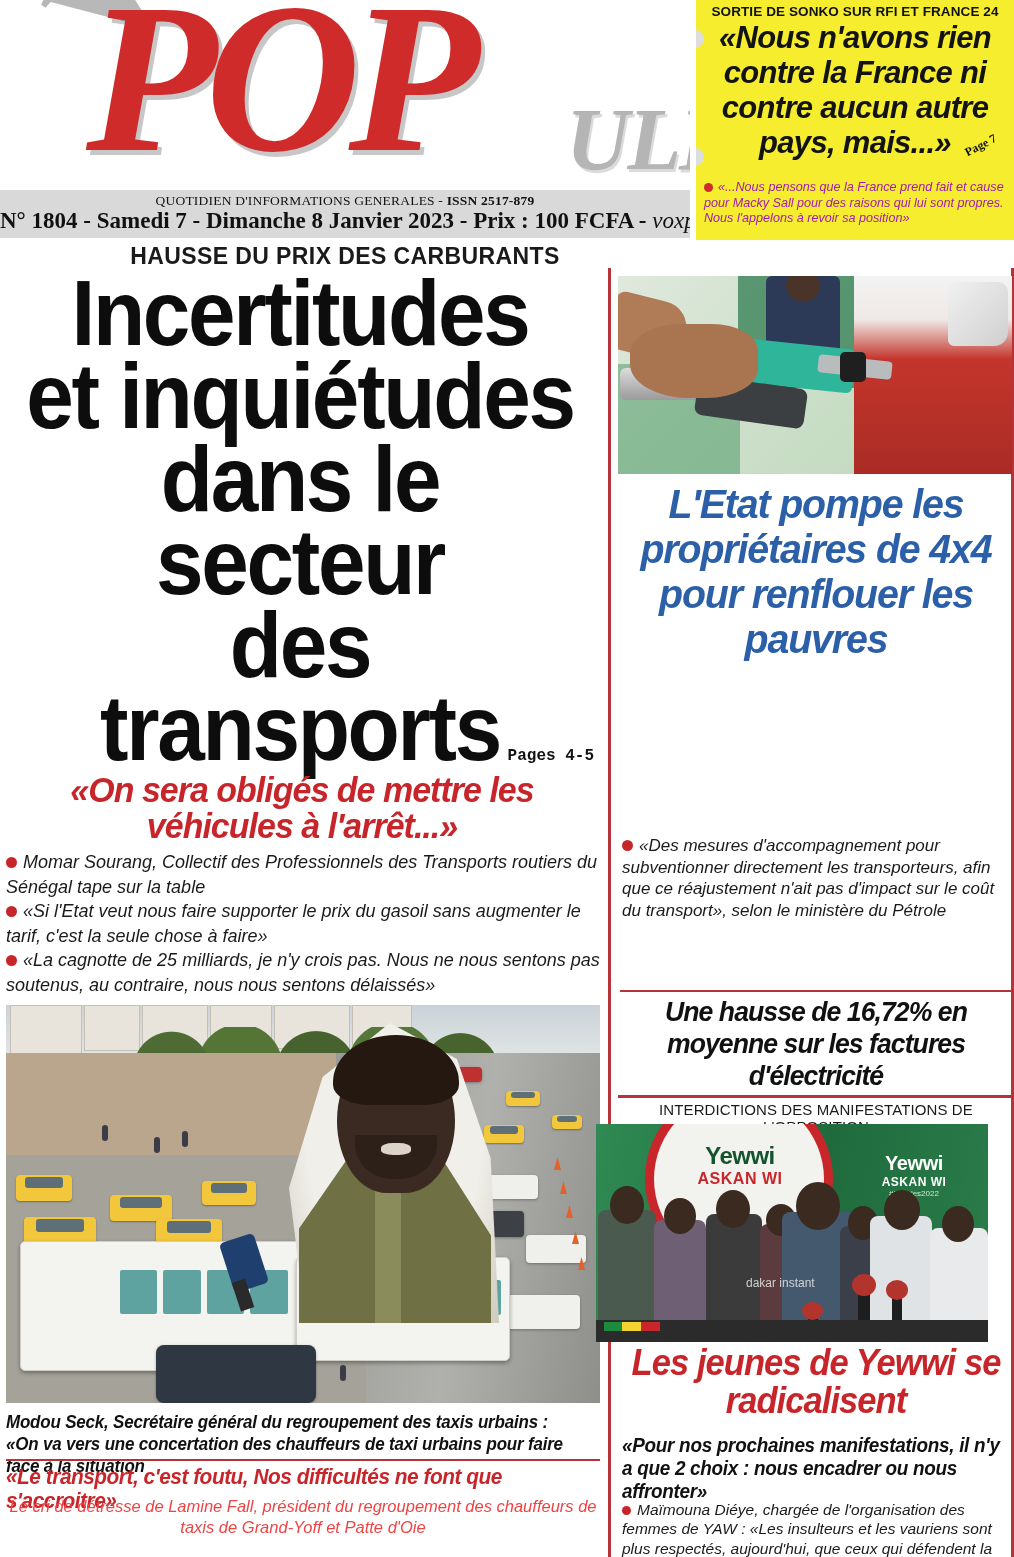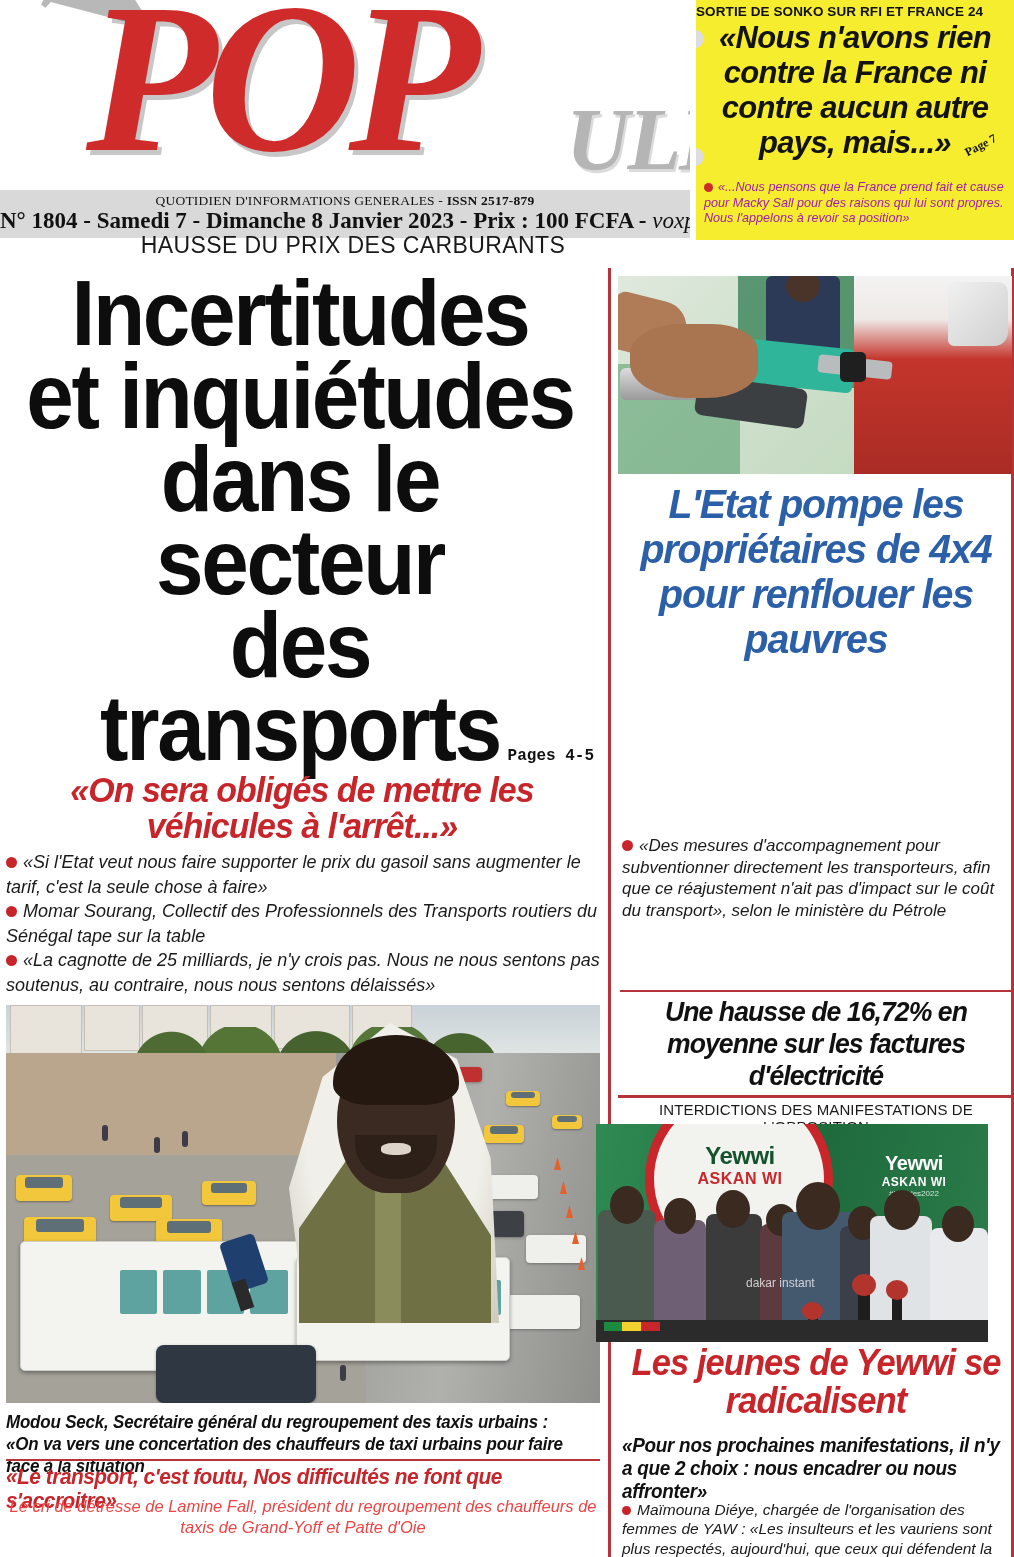--- a/index.html
+++ b/index.html
@@ -44,21 +44,21 @@
     white-space:nowrap;
   }
   .mh-line .web{font-style:italic;font-weight:400;}
 
   
   .yellowbox{
     position:absolute;left:696px;top:0;width:318px;height:240px;background:#f5ed2e;
     overflow:hidden;
   }
   .yb-kicker{
-    position:absolute;left:0;top:4px;width:318px;text-align:left;
+    position:absolute;left:0;top:4px;width:318px;text-align:center;
     font-size:13.5px;font-weight:600;color:#111;letter-spacing:.1px;
   }
   .yb-head{
     position:absolute;left:4px;top:20px;width:310px;text-align:center;
     font-weight:700;font-style:italic;font-size:31px;line-height:35px;color:#131313;
     letter-spacing:-0.7px;
   }
   .yb-page{
     position:absolute;left:268px;top:138px;font-size:12px;font-weight:700;color:#111;
     transform:rotate(-28deg);font-family:"Liberation Serif",serif;
@@ -75,22 +75,22 @@
     position:absolute;left:-10px;top:30px;width:18px;height:18px;border-radius:50%;
     background:#ddd;
   }
   .yb-left-notch2{
     position:absolute;left:-10px;top:148px;width:18px;height:18px;border-radius:50%;
     background:#ddd;
   }
 
   
   .main-kicker{
-    position:absolute;left:0;top:232px;width:690px;text-align:center;
-    font-size:23px;letter-spacing:.4px;color:#1a1a1a;font-weight:400;margin-left:8px;
+    position:absolute;left:0;top:243px;width:690px;text-align:center;
+    font-size:23px;letter-spacing:.4px;color:#1a1a1a;font-weight:700;
   }
 
   
   .leftcol{position:absolute;left:0;top:272px;width:600px;}
   .big-head{
     font-family:"Liberation Sans Narrow","Liberation Sans",sans-serif;
     font-weight:700;color:#0d0d0d;
     font-size:92px;line-height:83px;letter-spacing:-2.5px;
     text-align:center;
     transform:scaleX(0.93);transform-origin:center top;
@@ -315,22 +315,22 @@
     <div class="big-head">
       <span class="l1">Incertitudes</span>
       <span class="l1">et inquiétudes</span>
       <span class="l1">dans le secteur</span>
       <span class="l1">des transports</span>
     </div>
     <div class="pages45">Pages 4-5</div>
     <div class="red-sub">«On sera obligés de mettre les véhicules à l'arrêt...»</div>
 
     <div class="bullets">
+      <p><span class="bdot"></span><span>Momar Sourang, Collectif des Professionnels des Transports routiers du Sénégal tape sur la table</span></p>
       <p><span class="bdot"></span><span>«Si l'Etat veut nous faire supporter le prix du gasoil sans augmenter le tarif, c'est la seule chose à faire»</span></p>
-      <p><span class="bdot"></span><span>Momar Sourang, Collectif des Professionnels des Transports routiers du Sénégal tape sur la table</span></p>
       <p><span class="bdot"></span><span>«La cagnotte de 25 milliards, je n'y crois pas. Nous ne nous sentons pas soutenus, au contraire, nous nous sentons délaissés»</span></p>
     </div>
   </div>
 
   <div class="photo-main">
     <div class="pm-sky"></div>
     <div class="pm-build" style="left:4px;width:70px;height:52px;"></div>
     <div class="pm-build" style="left:78px;width:54px;height:44px;"></div>
     <div class="pm-build" style="left:136px;width:64px;height:40px;"></div>
     <div class="pm-build" style="left:204px;width:60px;height:36px;"></div>

